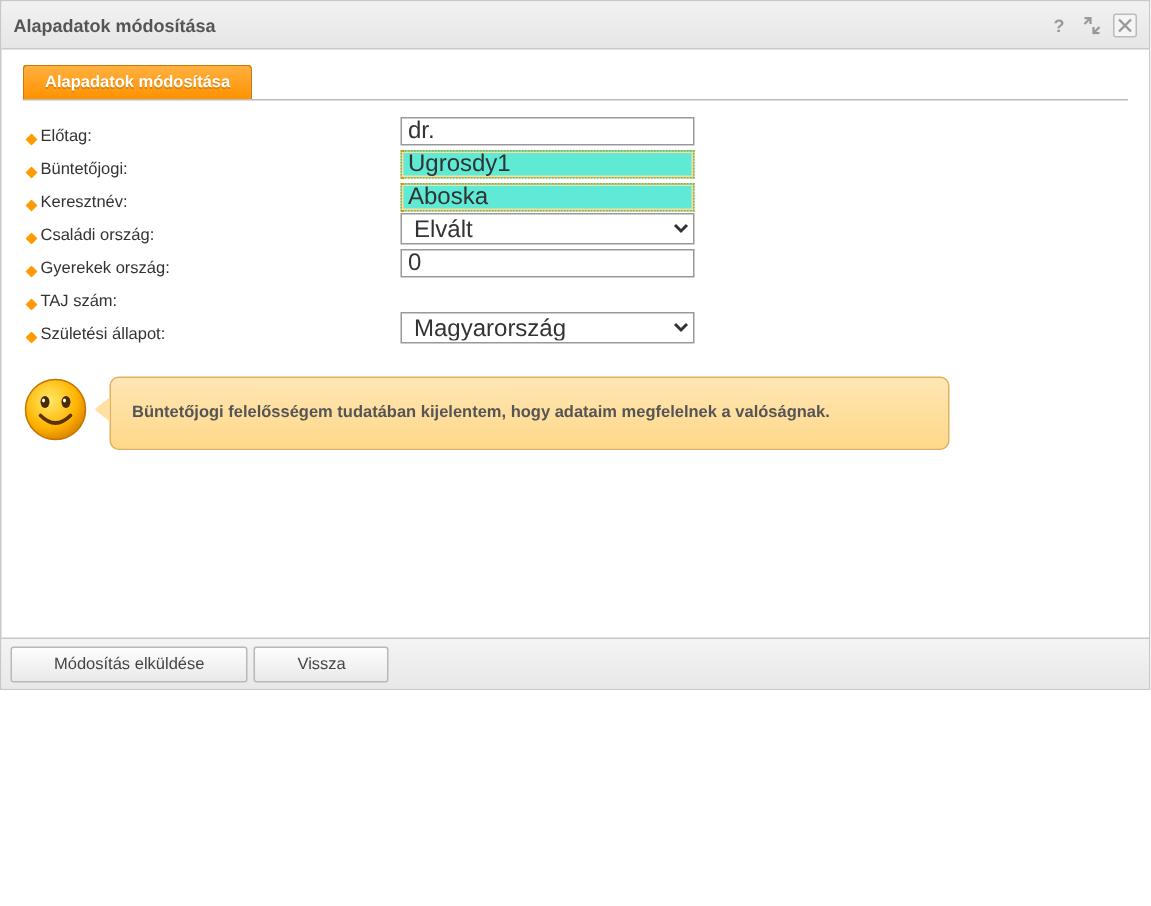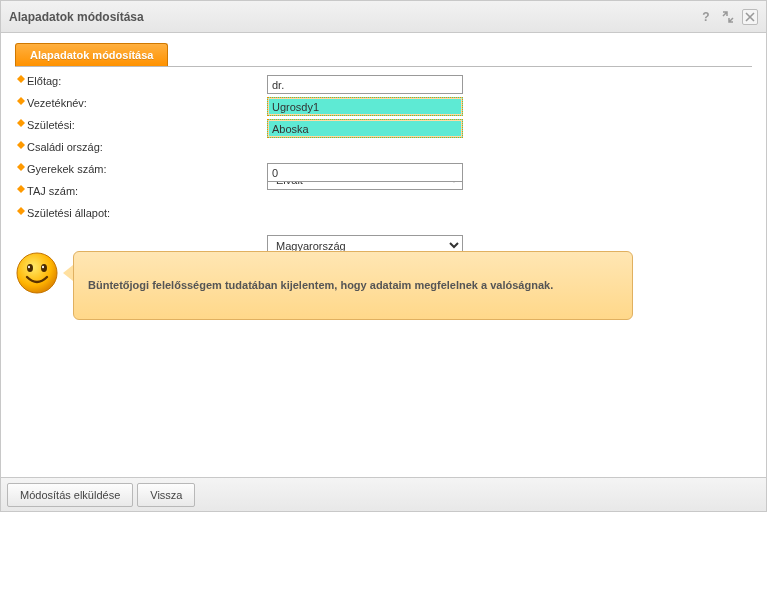--- a/index.html
+++ b/index.html
@@ -4,21 +4,21 @@
 <style>
   * { box-sizing: border-box; }
   body {
     margin: 0;
     font-family: Verdana, Arial, sans-serif;
     font-size: 11px;
     background: #fff;
   }
   .window {
     width: 767px;
-    height: 512px;
+    height: 460px;
     border: 1px solid #c8c8c8;
     display: flex;
     flex-direction: column;
     background: #fff;
   }
   .titlebar {
     background: linear-gradient(#f2f2f2, #e6e6e6);
     border-bottom: 1px solid #c8c8c8;
     height: 32px;
     display: flex;
@@ -72,21 +72,21 @@
     border: 1px solid #d07800;
     border-bottom: none;
     text-shadow: 0 1px 0 rgba(0,0,0,0.15);
   }
   .form {
     display: flex;
     flex-direction: column;
   }
   .row {
     display: flex;
-    align-items: flex-start;
+    align-items: flex-end;
     height: 22px;
   }
   .bullet {
     width: 12px;
     display: flex;
     align-items: center;
     justify-content: center;
   }
   .bullet svg { display: block; }
   .label {
@@ -94,21 +94,21 @@
     color: #333;
   }
   .field {
     flex: 0 0 auto;
   }
   .txt, .sel {
     border: 1px solid #999;
     height: 19px;
     padding: 1px 4px;
     font-family: Verdana, Arial, sans-serif;
-    font-size: 11px;
+    font-size: 16px;
     color: #333;
     background: #fff;
   }
   .txt { width: 196px; }
   .txt.req {
     background: #5eead4;
     border: 1px dotted #e49300;
     box-shadow: inset 0 0 0 1px #ffdca0;
   }
   .sel { width: 196px; height: 21px; margin-top: 28px; }
@@ -124,21 +124,21 @@
     flex: 0 0 44px;
   }
   .bubble-wrap {
     position: relative;
   }
   .bubble {
     width: 560px;
     background: linear-gradient(#ffe6b3, #ffd88a);
     border: 1px solid #e0b060;
     border-radius: 6px;
-    padding: 26px 14px;
+    padding: 16px 14px;
     color: #555;
     font-weight: bold;
     font-size: 11px;
     line-height: 1.35;
     text-align: justify;
   }
   .bubble-tail {
     position: absolute;
     left: -10px;
     top: 14px;
@@ -153,21 +153,21 @@
     height: 34px;
     display: flex;
     align-items: center;
     padding: 0 6px;
     gap: 4px;
   }
   .btn {
     background: linear-gradient(#fdfdfd, #e9e9e9);
     border: 1px solid #b8b8b8;
     border-radius: 2px;
-    padding: 5px 12px;
+    padding: 5px 28px;
     font-family: Verdana, Arial, sans-serif;
     font-size: 11px;
     color: #444;
     cursor: pointer;
   }
 </style>
 </head>
 <body>
 
 <div class="window">
@@ -206,51 +206,51 @@
         <span class="label">Előtag:</span>
         <span class="field"><input class="txt" value="dr." style=""></span>
       </div>
 
       <div class="row">
         <span class="bullet">
             <svg width="8" height="8" viewBox="0 0 8 8">
               <path d="M4 0 L8 4 L4 8 L0 4 Z" fill="#ff9a00"></path>
             </svg>
           </span>
-        <span class="label">Vezetéknév:</span>
+        <span class="label">Büntetőjogi:</span>
         <span class="field"><input class="txt req" value="Ugrosdy1" style=""></span>
       </div>
 
       <div class="row">
         <span class="bullet">
             <svg width="8" height="8" viewBox="0 0 8 8">
               <path d="M4 0 L8 4 L4 8 L0 4 Z" fill="#ff9a00"></path>
             </svg>
           </span>
-        <span class="label">Születési:</span>
+        <span class="label">Keresztnév:</span>
         <span class="field"><input class="txt req" value="Aboska" style=""></span>
       </div>
 
       <div class="row">
         <span class="bullet">
             <svg width="8" height="8" viewBox="0 0 8 8">
               <path d="M4 0 L8 4 L4 8 L0 4 Z" fill="#ff9a00"></path>
             </svg>
           </span>
         <span class="label">Családi ország:</span>
         <span class="field"><select class="sel"><option>Elvált</option></select></span>
       </div>
 
       <div class="row">
         <span class="bullet">
             <svg width="8" height="8" viewBox="0 0 8 8">
               <path d="M4 0 L8 4 L4 8 L0 4 Z" fill="#ff9a00"></path>
             </svg>
           </span>
-        <span class="label">Gyerekek szám:</span>
+        <span class="label">Gyerekek ország:</span>
         <span class="field"><input class="txt" value="0" style=""></span>
       </div>
 
       <div class="row">
         <span class="bullet">
             <svg width="8" height="8" viewBox="0 0 8 8">
               <path d="M4 0 L8 4 L4 8 L0 4 Z" fill="#ff9a00"></path>
             </svg>
           </span>
         <span class="label">TAJ szám:</span>

